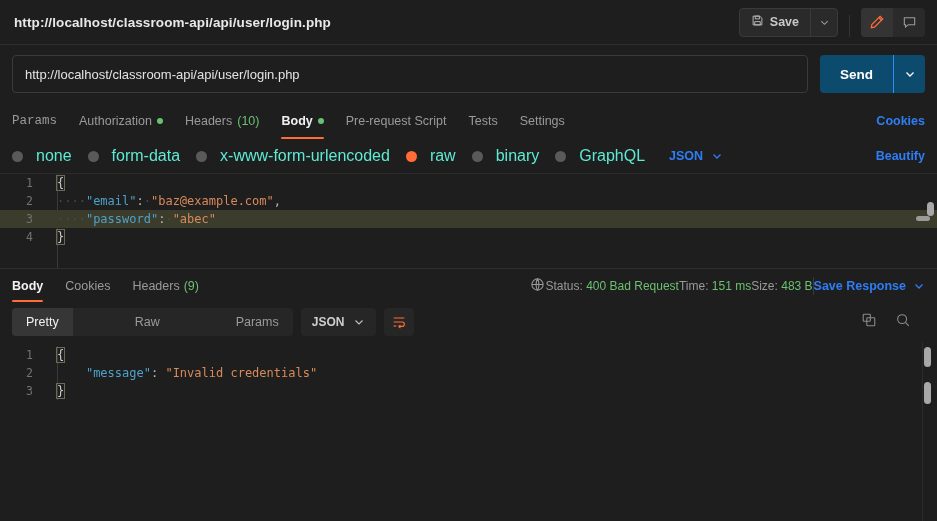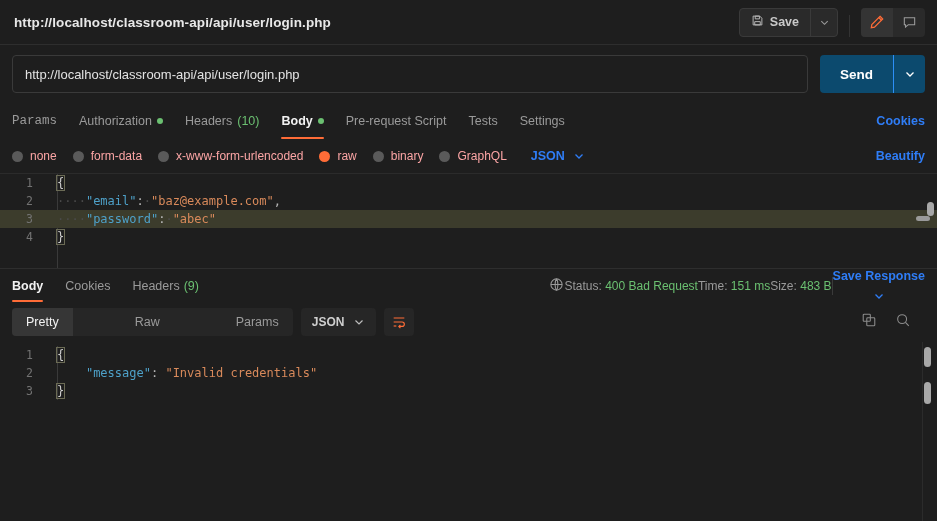--- a/index.html
+++ b/index.html
@@ -53,21 +53,21 @@
   .tab:first-child { padding-left: 0; font-family: Liberation Mono, monospace; }
   .tab.active { color: #f2f2f2; font-weight: bold; }
   .tab.active::after { content: ""; position: absolute; left: 11px; right: 11px; bottom: 0; height: 2px; background: #ff6c37; border-radius: 1px; }
   .tab:first-child.active::after { left: 0; }
   .dot { width: 6px; height: 6px; border-radius: 50%; background: #6bc071; display: inline-block; }
   .count { color: #6bc071; }
   .link-blue { color: #2f7df6; font-size: 12.5px; font-weight: bold; margin-left: auto; display: flex; align-items: center; }
 
   
   .bodytypes { height: 34px; flex: 0 0 34px; display: flex; align-items: center; padding: 0 12px; gap: 0; }
-  .radio-item { display: flex; align-items: center; gap: 7px; margin-right: 16px; font-size: 12px; color: #fca5a5; }
+  .radio-item { display: flex; align-items: center; gap: 13px; margin-right: 16px; font-size: 16px; color: #5eead4; }
   .radio { width: 11px; height: 11px; border-radius: 50%; background: #5a5a5a; flex: 0 0 11px; }
   .radio.sel { background: #ff6c37; }
   .json-sel { display: flex; align-items: center; gap: 8px; color: #2f7df6; font-size: 12.5px; font-weight: bold; margin-left: 8px; }
 
   
   .req-editor { flex: 0 0 95px; position: relative; background: #1e1e1e; border-top: 1px solid #2b2b2b; overflow: hidden; }
   .code { font-family: "DejaVu Sans Mono", monospace; font-size: 12px; line-height: 18px; }
   .code-line { display: flex; align-items: center; height: 18px; position: relative; }
   .code-line.hl { background: #3c3c2c; }
   .gutter { width: 45px; flex: 0 0 45px; text-align: right; padding-right: 12px; color: #737373; font-family: "DejaVu Sans Mono", monospace; font-size: 11.5px; }
@@ -84,21 +84,21 @@
 
   
   .respbar { height: 34px; flex: 0 0 34px; display: flex; align-items: center; padding: 0 12px; border-top: 1px solid #2e2e2e; }
   .resp-tab { font-size: 12.5px; color: #9a9a9a; padding: 0 11px; height: 100%; display: flex; align-items: center; gap: 4px; position: relative; }
   .resp-tab:first-child { padding-left: 0; }
   .resp-tab.active { color: #f2f2f2; font-weight: bold; }
   .resp-tab.active::after { content: ""; position: absolute; left: 0; right: 11px; bottom: 0; height: 2px; background: #ff6c37; border-radius: 1px; }
   .meta { margin-left: auto; display: flex; align-items: center; gap: 0; font-size: 12px; color: #9a9a9a; }
   .meta b { color: #6bc071; font-weight: normal; }
   .meta .sep { width: 1px; height: 18px; background: #3a3a3a; }
-  .save-resp { color: #2f7df6; font-size: 12.5px; font-weight: bold; display: flex; align-items: center; gap: 7px; flex-direction: column; }
+  .save-resp { color: #2f7df6; font-size: 12.5px; font-weight: bold; display: flex; align-items: center; gap: 7px; }
 
   .respctl { height: 40px; flex: 0 0 40px; display: flex; align-items: center; padding: 0 12px; gap: 8px; }
   .seg { display: flex; align-items: center; background: #262626; border-radius: 4px; height: 28px; overflow: hidden; gap: 48px; }
   .seg-item { padding: 0 14px; height: 100%; display: flex; align-items: center; font-size: 12.5px; color: #9a9a9a; }
   .seg-item.active { background: #363636; color: #f2f2f2; }
   .fmt-sel { display: flex; align-items: center; gap: 9px; background: #262626; border-radius: 4px; height: 28px; padding: 0 11px; font-size: 12px; font-weight: bold; color: #cfcfcf; }
   .wrap-btn { width: 30px; height: 28px; background: #262626; border-radius: 4px; display: flex; align-items: center; justify-content: center; }
   .respctl-right { margin-left: auto; display: flex; align-items: center; gap: 18px; padding-right: 14px; }
 
   .resp-editor { flex: 1 1 auto; position: relative; background: #1e1e1e; overflow: hidden; }

